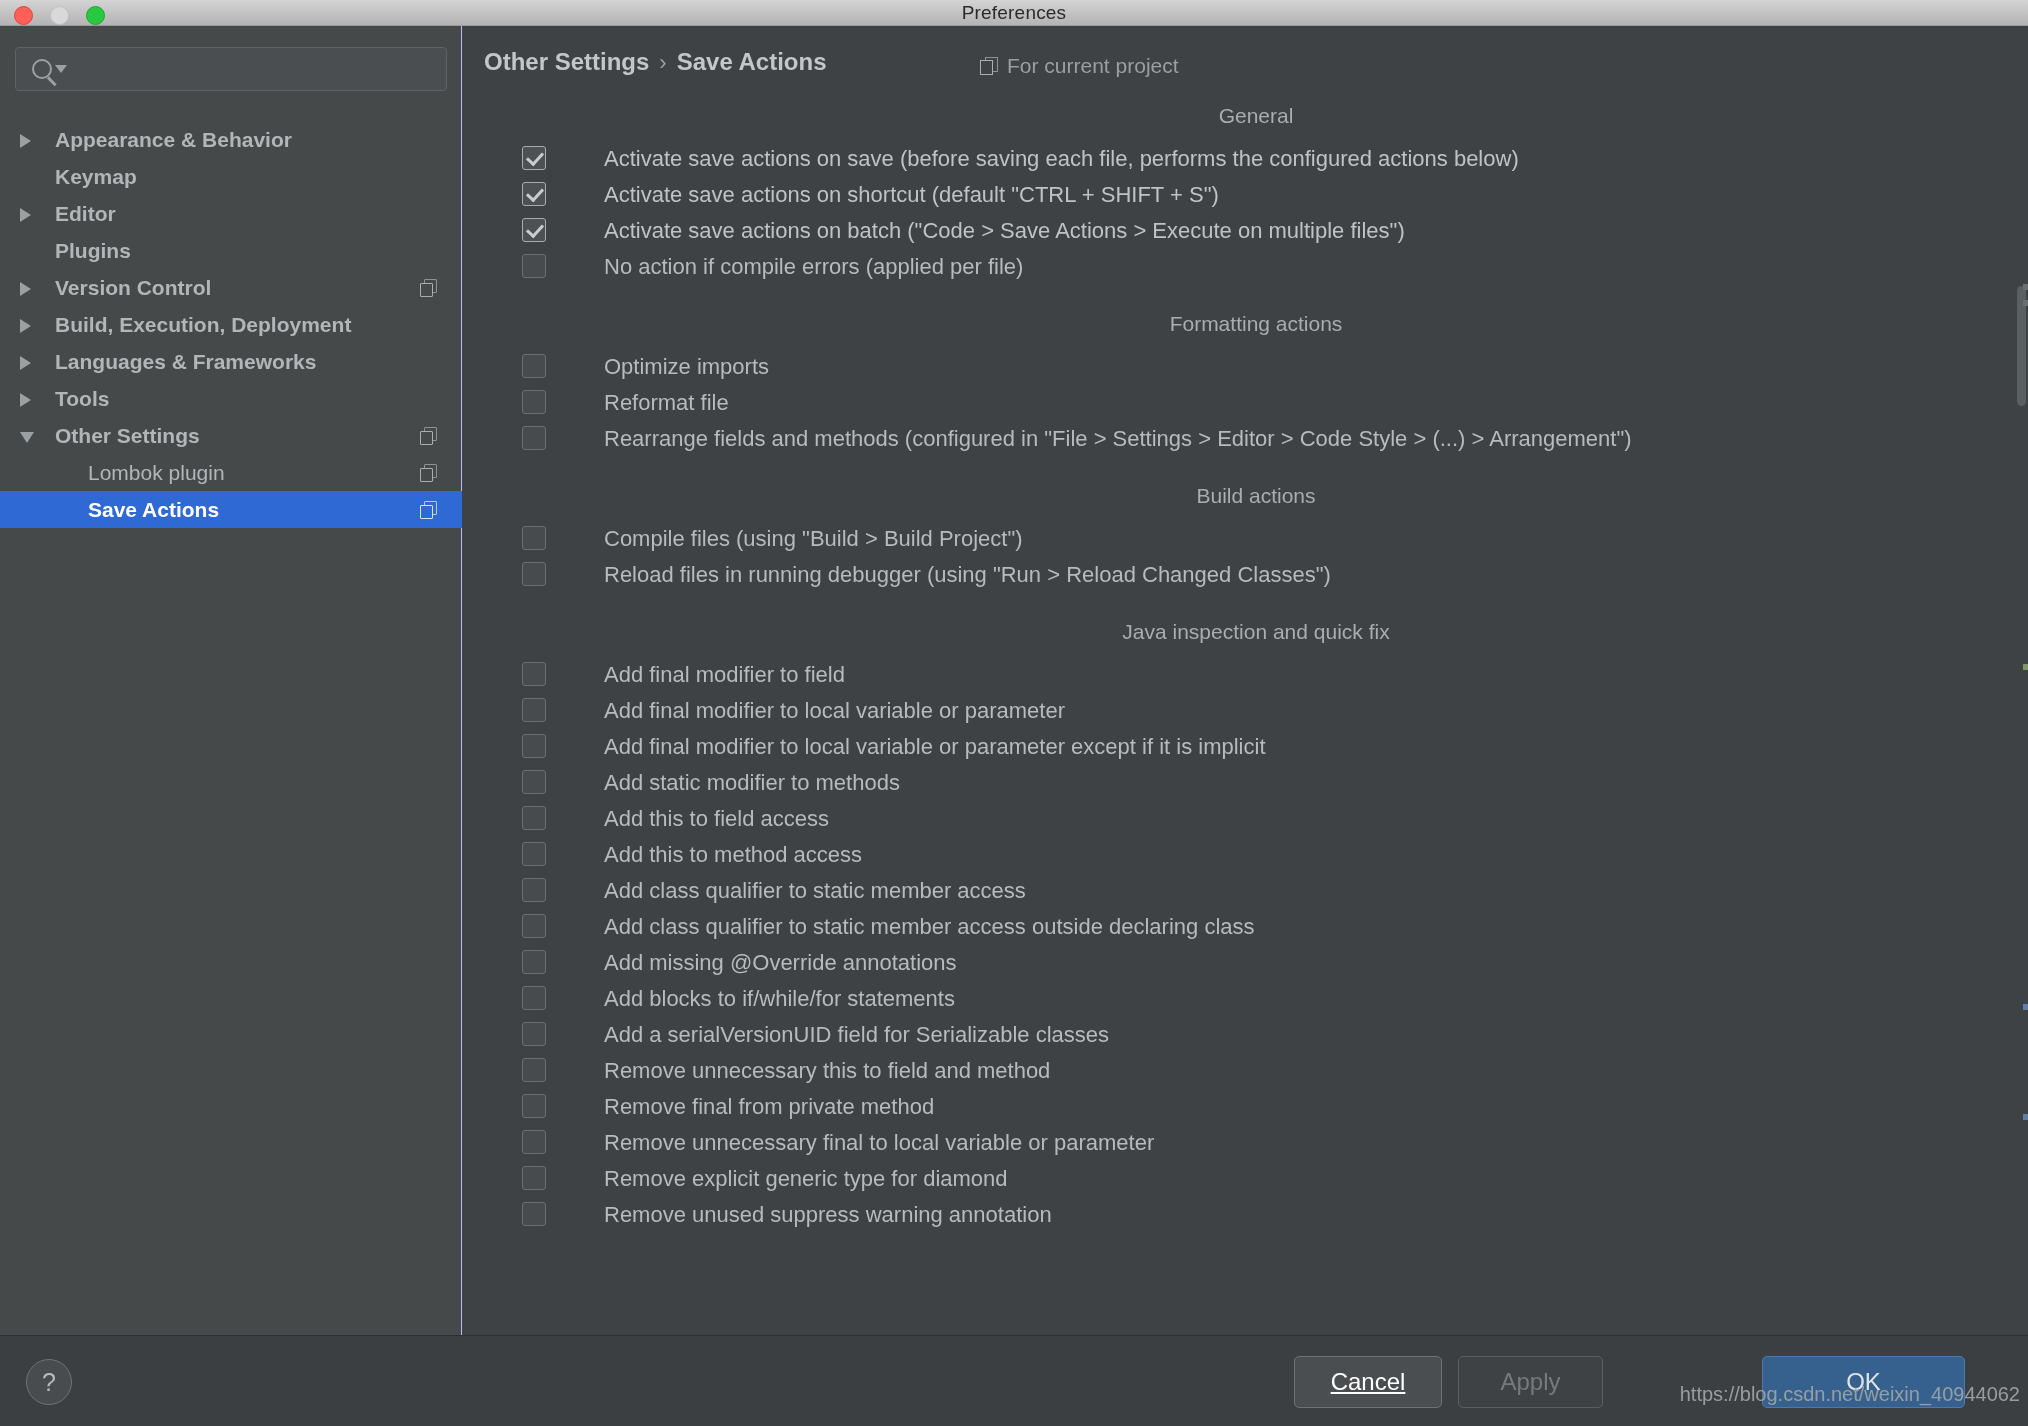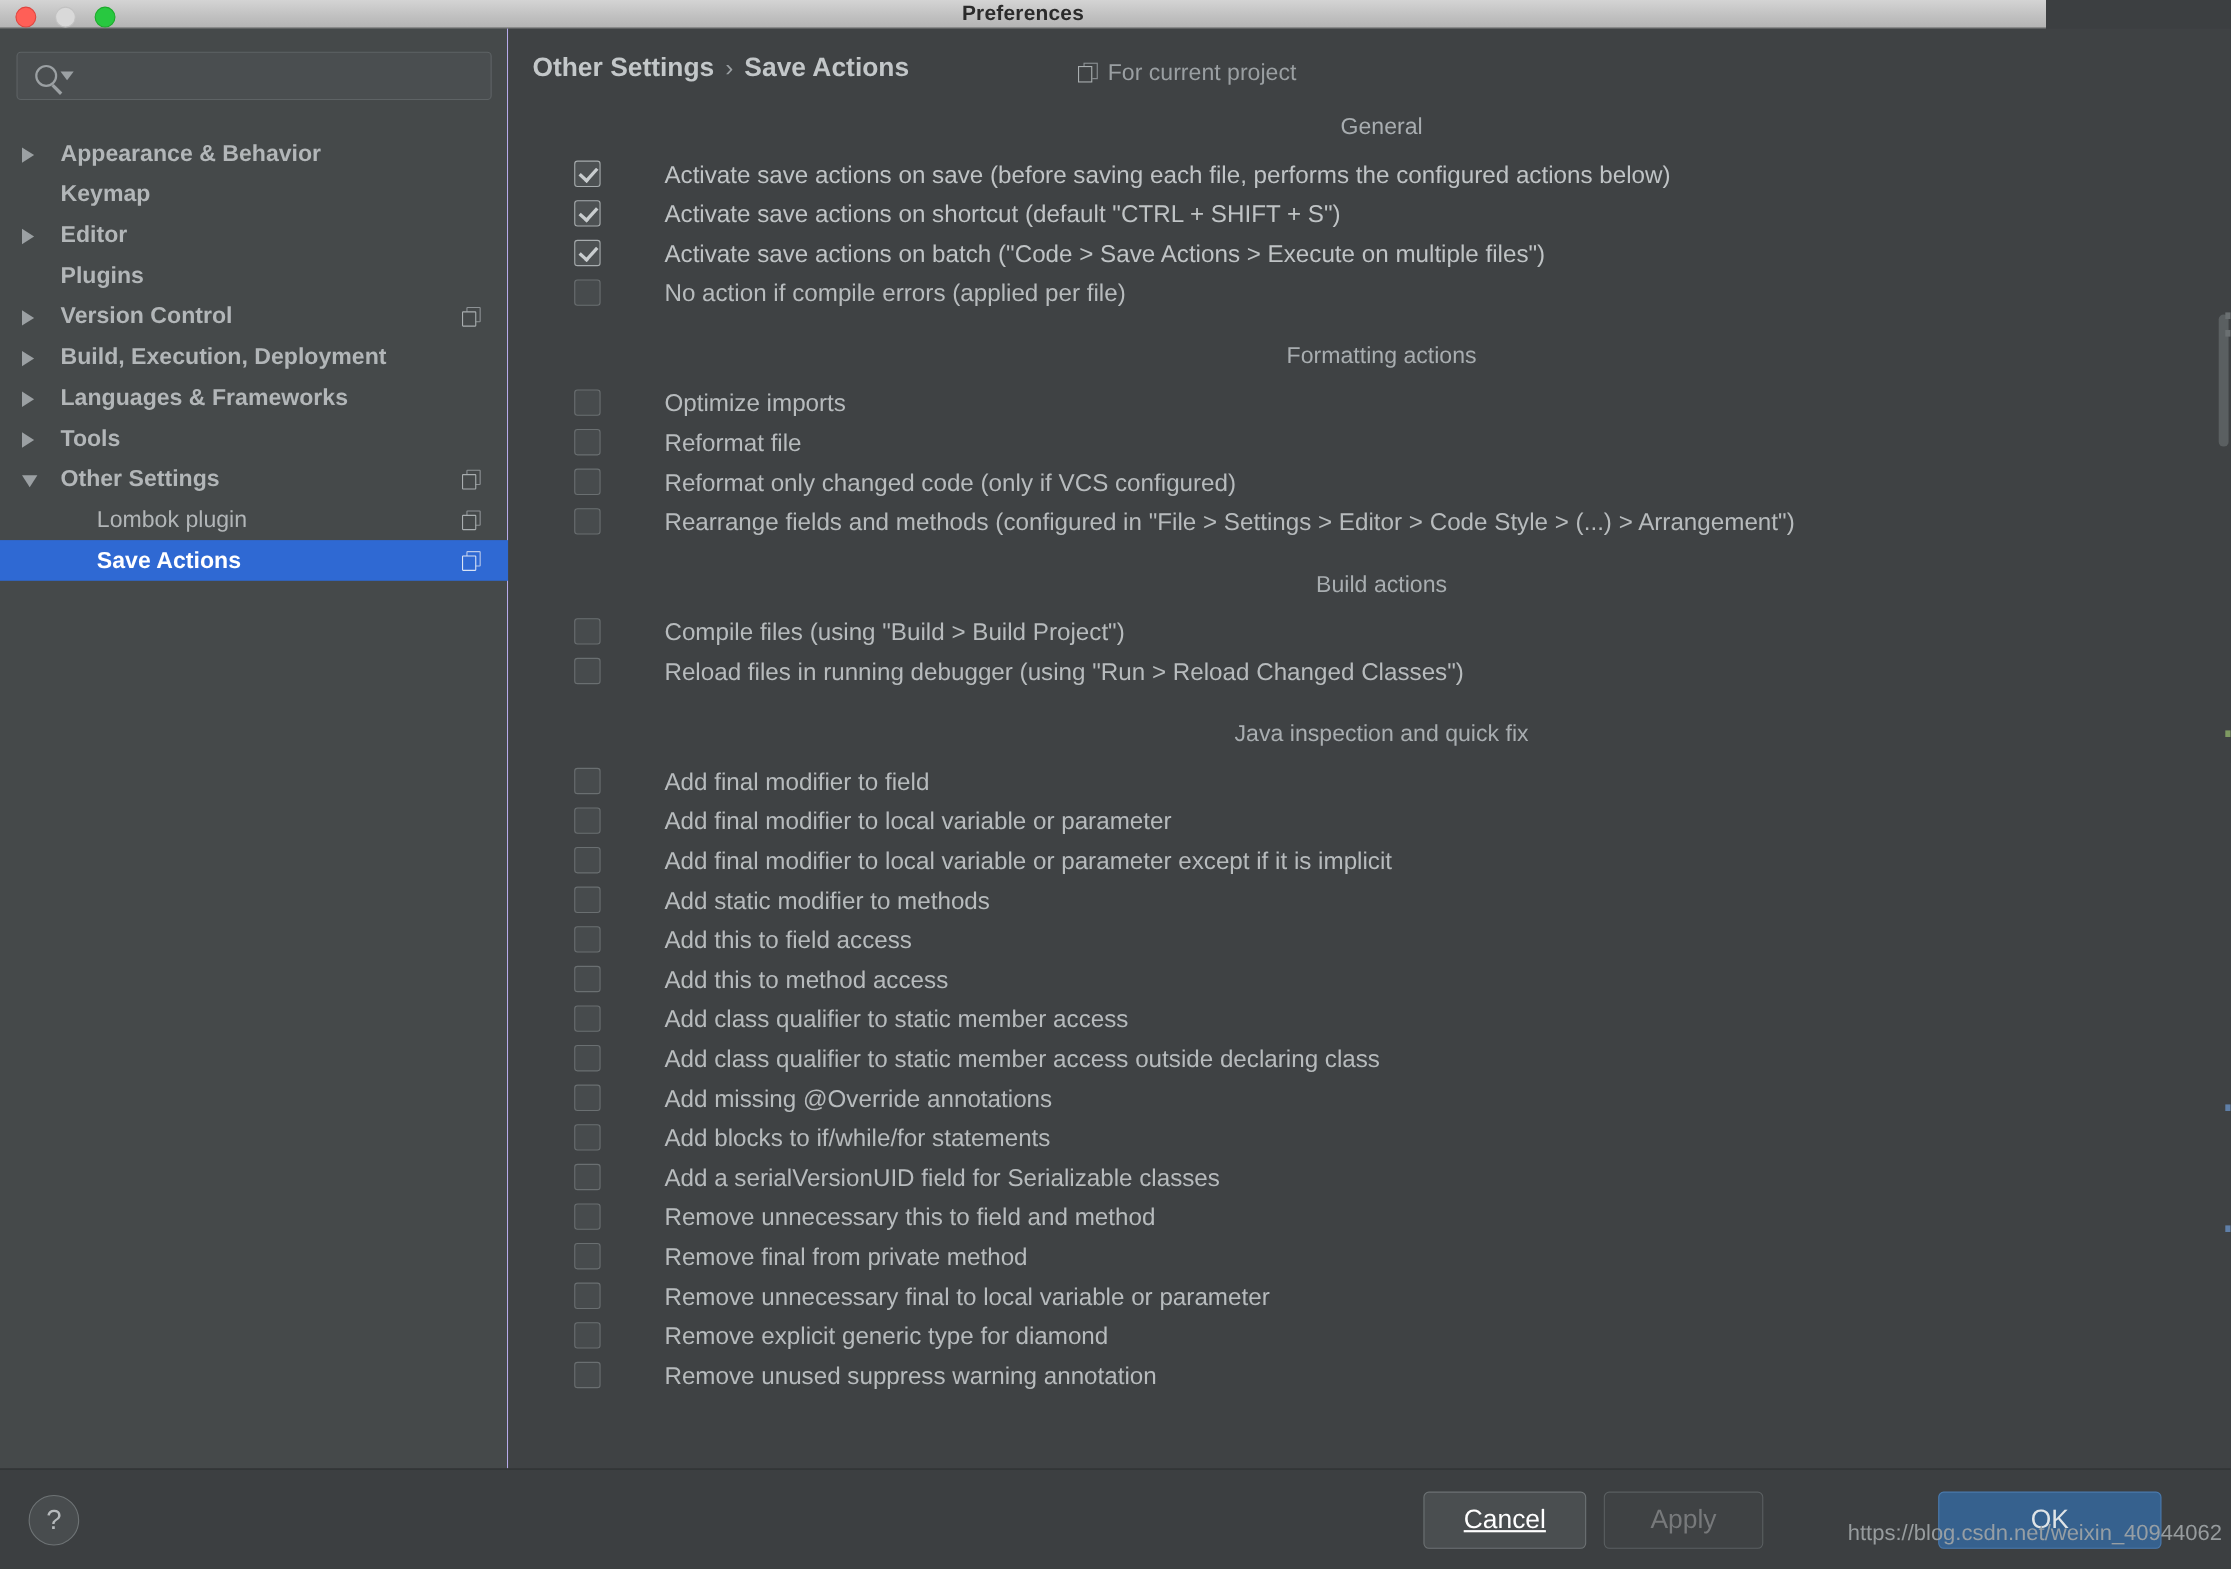--- a/index.html
+++ b/index.html
@@ -7,24 +7,23 @@
     width: 2028px; height: 1426px;
     background: #3c3f41;
     font-family: "Liberation Sans", sans-serif;
     overflow: hidden;
   }
 
   
   #window { position: relative; width: 2028px; height: 1426px; background: #3c3f41; }
 
   #titlebar {
-    position: absolute; top: 0; left: 0; width: 1860px; height: 26px;
+    position: absolute; top: 0; left: 0; width: 2028px; height: 26px;
     background: linear-gradient(to bottom, #d4d4d4 0%, #c0c0c0 60%, #b4b4b4 100%);
     border-bottom: 1px solid #9a9a9a;
-    font-weight: bold;
   }
   #titlebar .title {
     position: absolute; left: 0; right: 0; top: 2px;
     text-align: center; font-size: 19px; color: #2b2b2b;
     letter-spacing: .2px;
   }
   .traffic { position: absolute; top: 6px; width: 19px; height: 19px; border-radius: 50%; }
   .traffic.close  { left: 14px;  background: #ff5f57; border: 1px solid #e0443e; }
   .traffic.min    { left: 50px;  background: #d9d9d9; border: 1px solid #c2c2c2; }
   .traffic.max    { left: 86px;  background: #28c840; border: 1px solid #1aab29; }
@@ -329,24 +328,20 @@
               <span class="rule"></span>
             </div>
             <div class="cb-list">
               <div class="cb-row off-label">
                 <div class="cb off"></div>
                 <div class="cb-label">Optimize imports</div>
               </div>
               <div class="cb-row off-label">
                 <div class="cb off"></div>
                 <div class="cb-label">Reformat file</div>
-              </div>
-              <div class="cb-row off-label">
-                <div class="cb off"></div>
-                <div class="cb-label">Reformat only changed code (only if VCS configured)</div>
               </div>
               <div class="cb-row off-label">
                 <div class="cb off"></div>
                 <div class="cb-label">Rearrange fields and methods (configured in "File &gt; Settings &gt; Editor &gt; Code Style &gt; (...) &gt; Arrangement")</div>
               </div>
             </div>
             <div class="gap"></div>
           </div>
           <div class="section">
             <div class="section-title">

